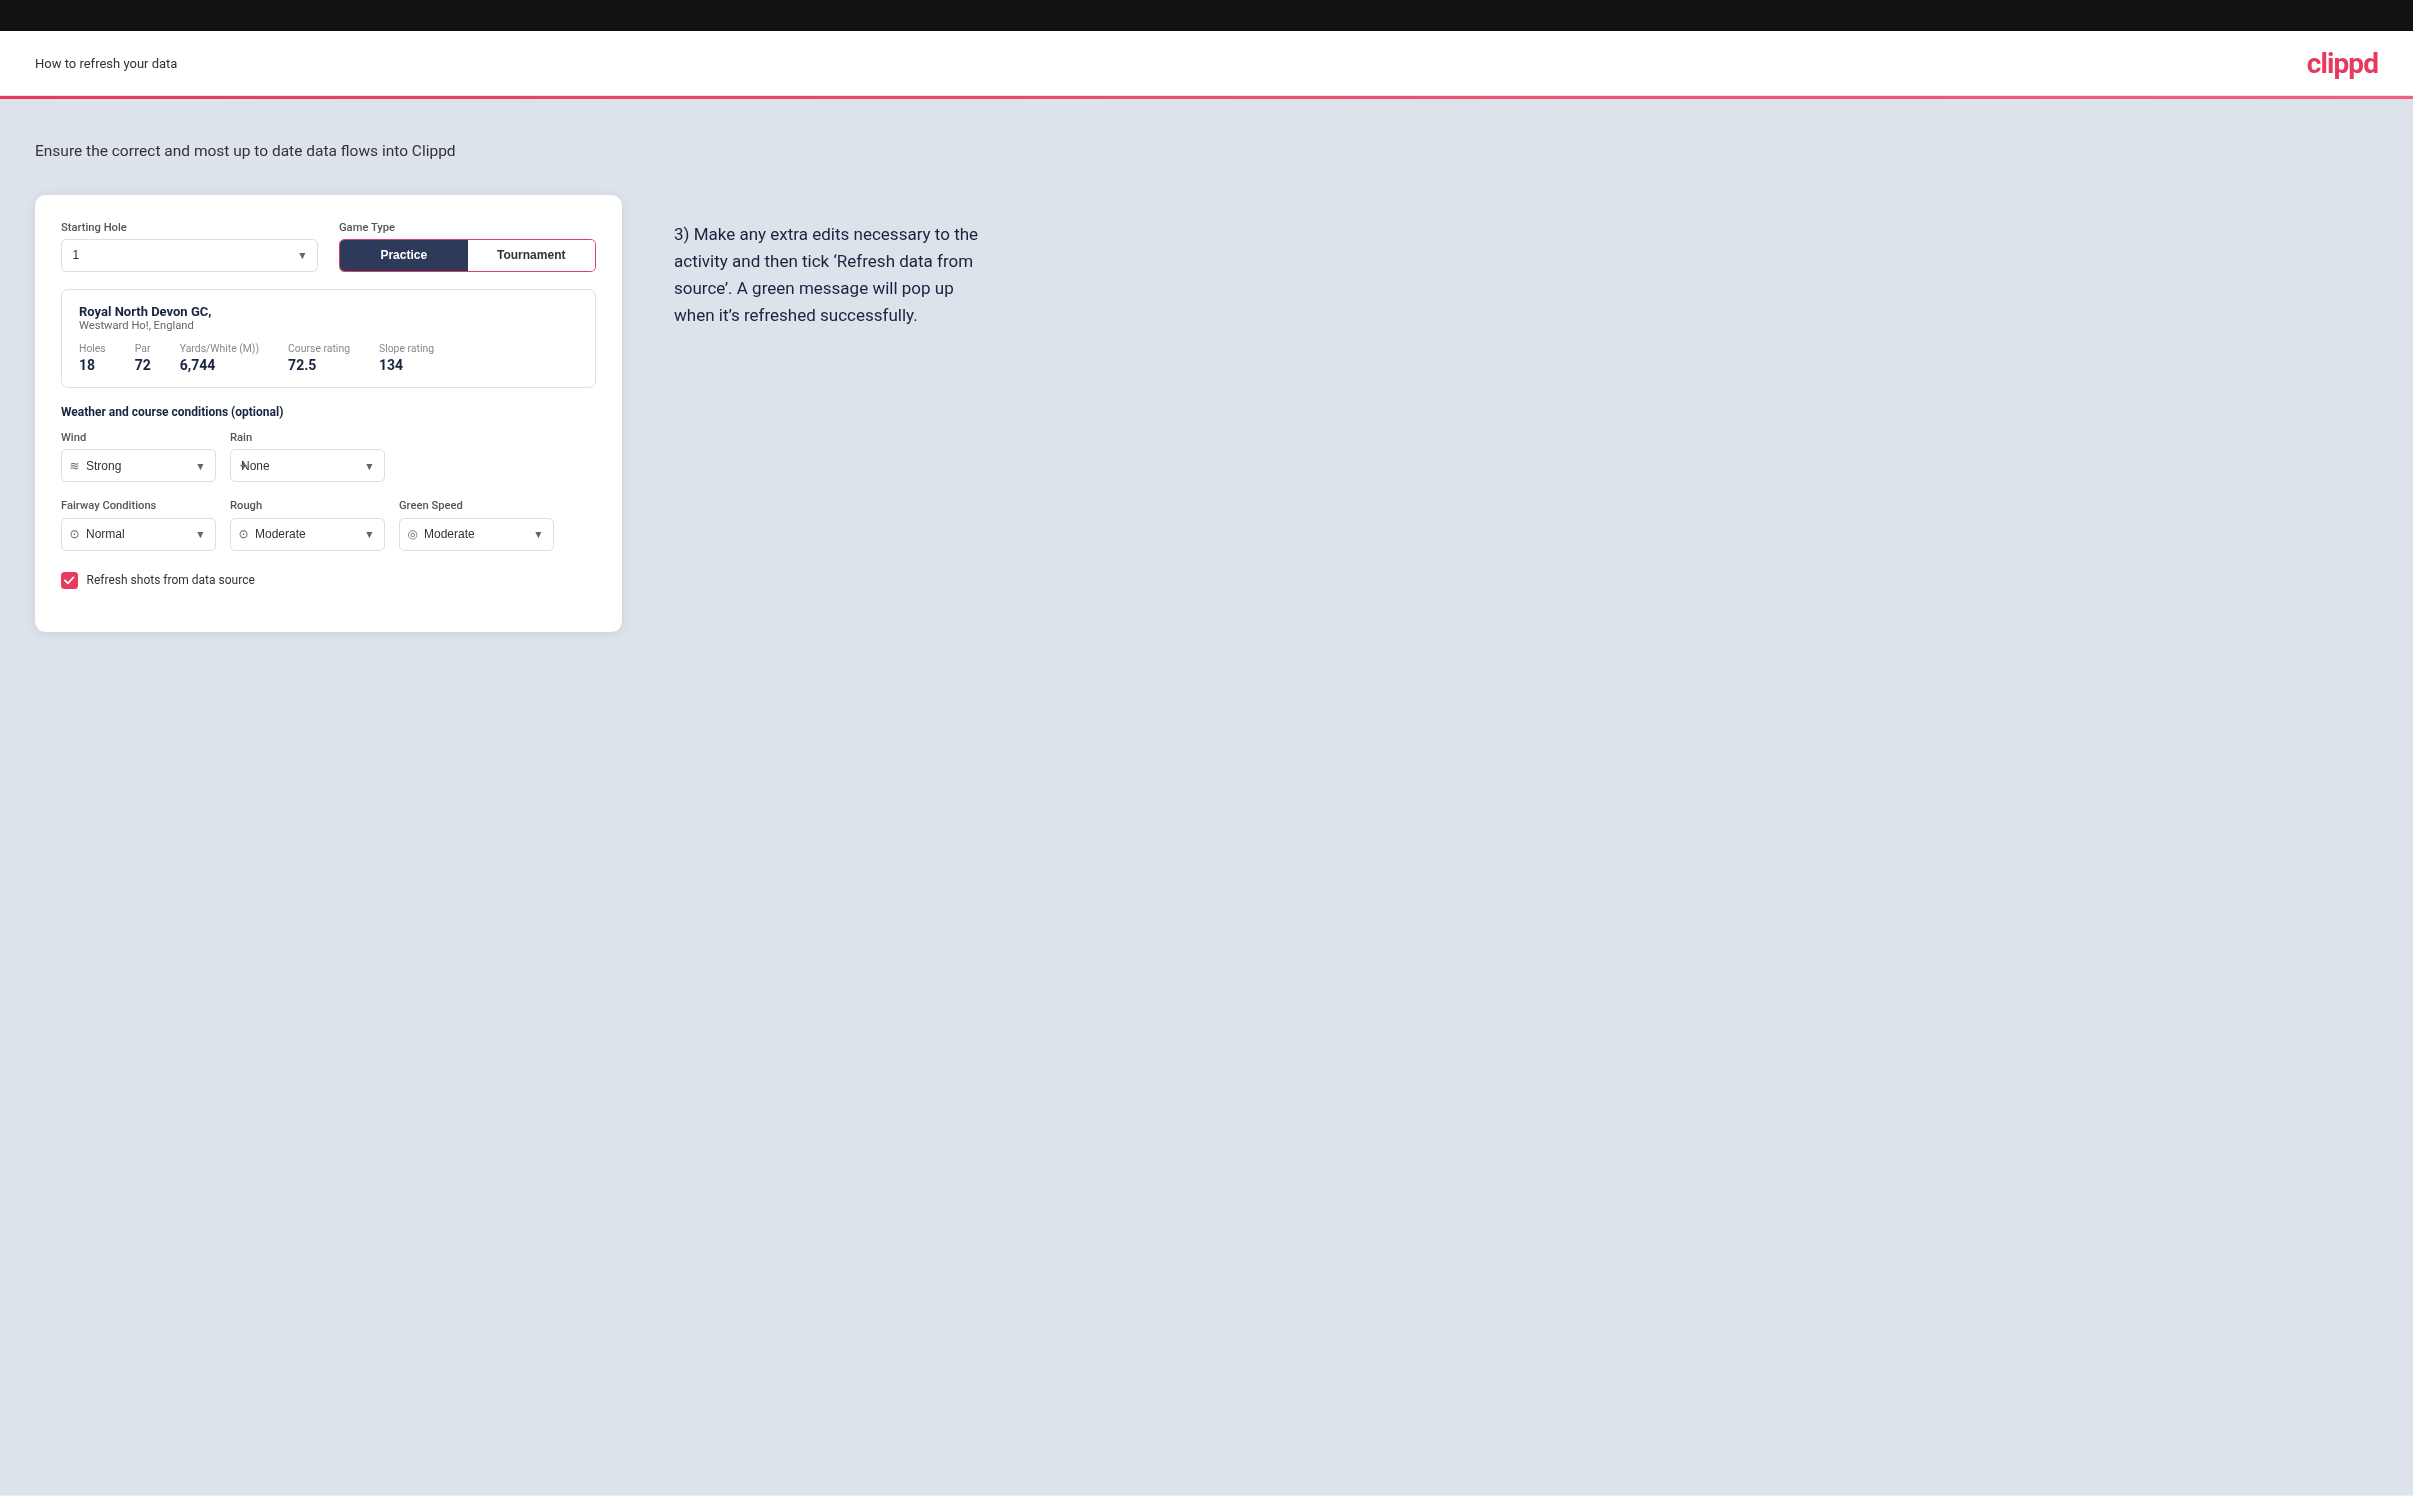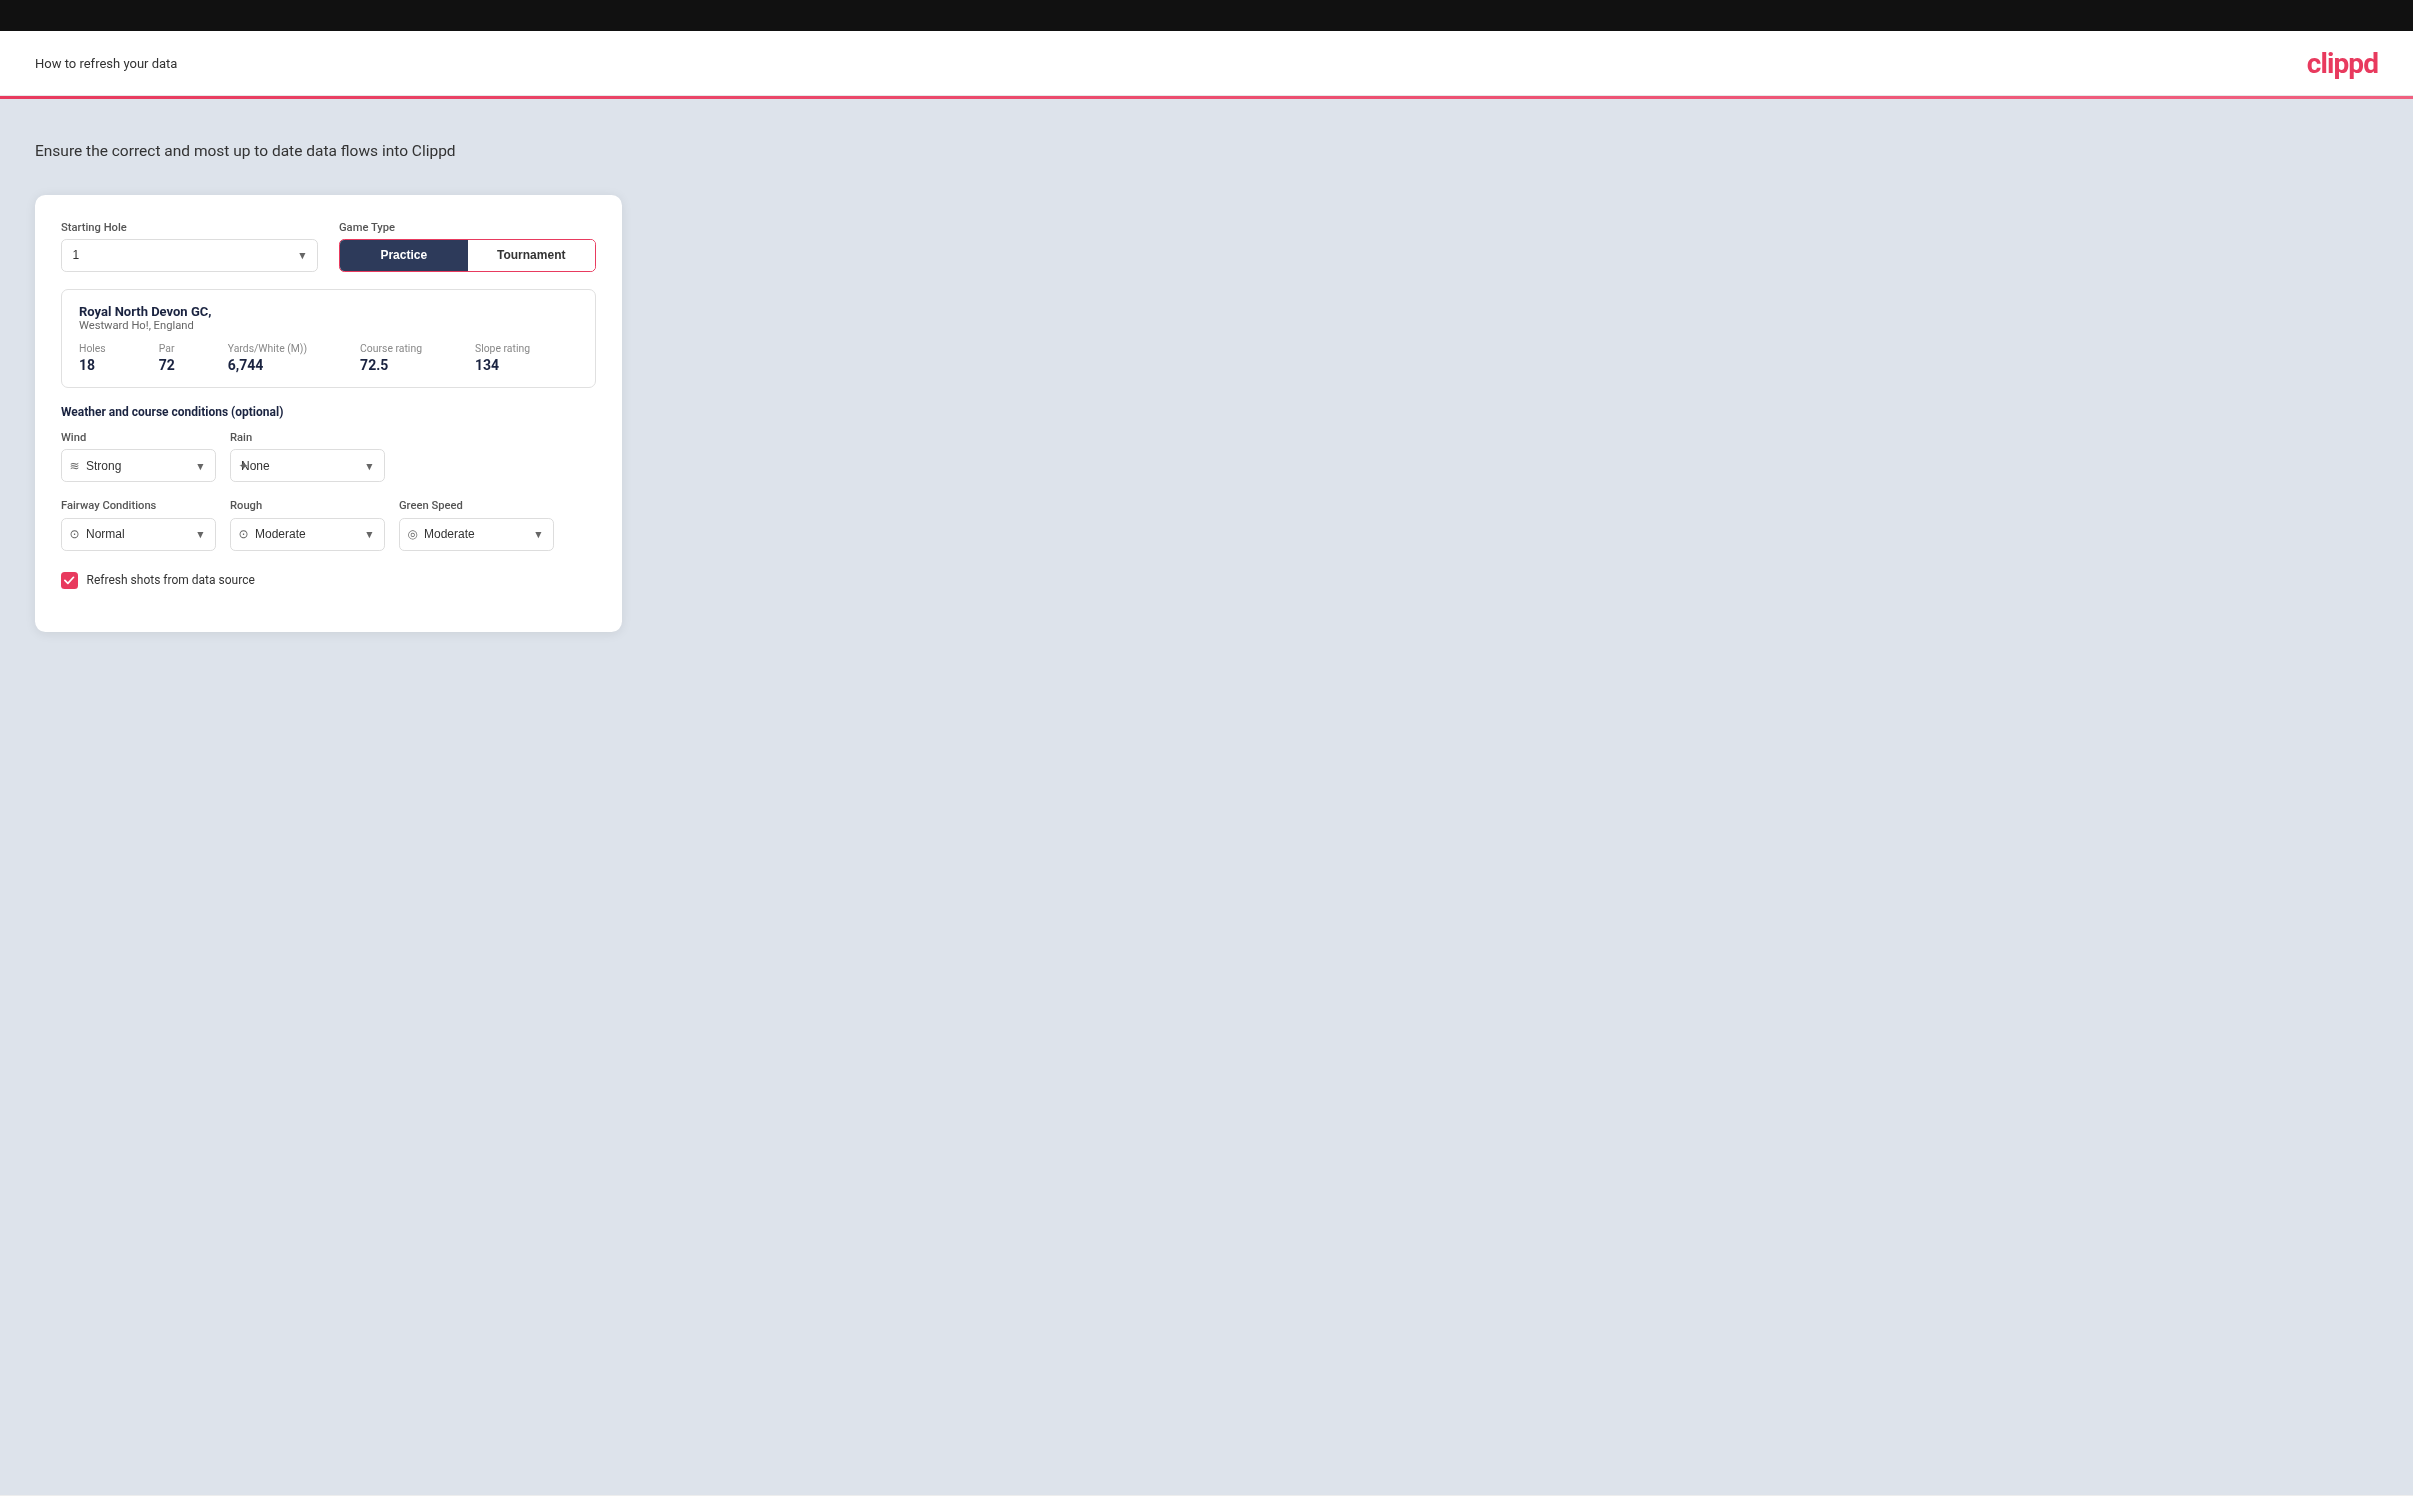--- a/index.html
+++ b/index.html
@@ -136,21 +136,21 @@
       font-weight: 700;
       color: #1a2340;
     }
     .course-location {
       font-size: 11.2px;
       color: #666;
       margin-bottom: 10.4px;
     }
     .course-stats {
       display: flex;
-      gap: 53px;
+      gap: 29px;
     }
     .stat-item {
       display: flex;
       flex-direction: column;
       gap: 1.7px;
     }
     .stat-label {
       font-size: 10.4px;
       color: #888;
     }
@@ -400,20 +400,23 @@
         <div class="checkbox-custom">
           <svg width="10.4" height="8.6" viewBox="0 0 12 10" fill="none">
             <path d="M1 5L4.5 8.5L11 1.5" stroke="white" stroke-width="2" stroke-linecap="round" stroke-linejoin="round"></path>
           </svg>
         </div>
         <span class="checkbox-label">Refresh shots from data source</span>
       </div>
 
     </div>
 
+    <div class="side-text">
+      <p class="side-text-content">3) Make any extra edits necessary to the activity and then tick ‘Refresh data from source’. A green message will pop up when it’s refreshed successfully.</p>
+    </div>
 
   </div>
 </div>
 
 <div class="footer">
   
 </div>
 
 
 </body></html>

